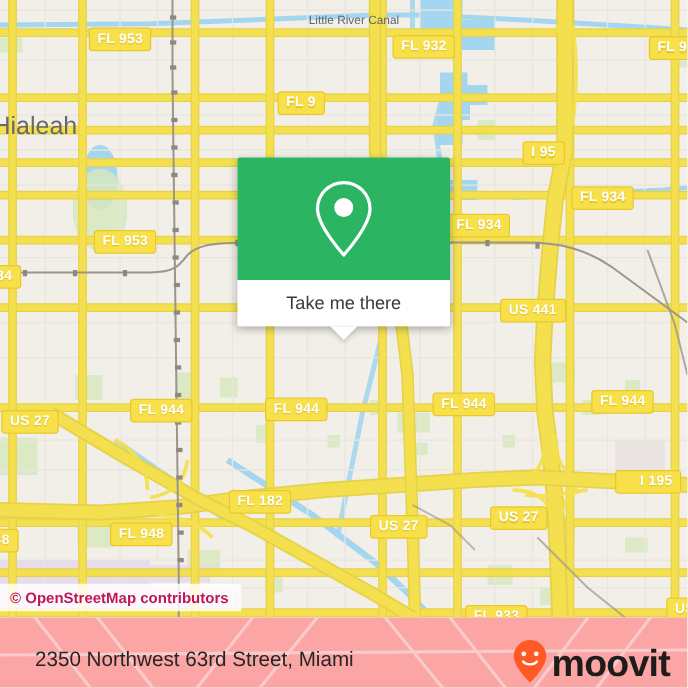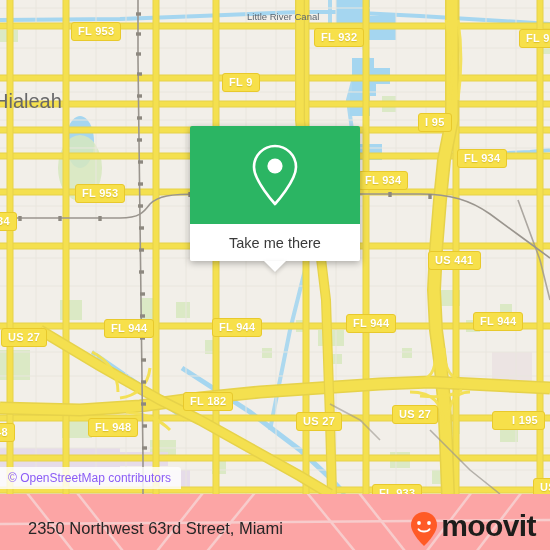--- a/index.html
+++ b/index.html
@@ -84,22 +84,23 @@
     border-top:11px solid #ffffff;
     filter:drop-shadow(0 2px 2px rgba(0,0,0,.18));
   }
 
   
   #attribution{
     position:absolute;left:0;top:467px;
     background:rgba(255,255,255,.82);
     padding:4px 10px 4px 8px;
     font-size:12px;
-    color:#8b5cf6;
+    color:#be185d;
     border-radius:0 3px 0 0;
+    font-weight:bold;
   }
 
   
   #bottom-bar{
     position:absolute;left:0;top:494px;
     width:550px;height:69px;
     background:#fca5a5;
     display:flex;align-items:center;
     overflow:hidden;
   }
@@ -110,21 +111,21 @@
   #address{
     position:relative;
     margin-left:28px;
     font-size:16.5px;
     color:#262626;
     white-space:nowrap;
   }
   #brand{
     position:absolute;right:14px;top:50%;
     transform:translateY(-50%);
-    display:flex;align-items:flex-start;
+    display:flex;align-items:flex-end;
   }
   #brand-wordmark{
     font-size:30px;
     font-weight:bold;
     color:#1d1d1b;
     letter-spacing:-.6px;
     line-height:30px;
     margin-left:2px;
   }
 </style>
@@ -369,28 +370,28 @@
 
     <div class="shield" style="left:71px;top:22px;">FL 953</div>
     <div class="shield" style="left:314px;top:28px;">FL 932</div>
     <div class="shield" style="left:519px;top:29px;">FL 9</div>
     <div class="shield" style="left:222px;top:73px;">FL 9</div>
     <div class="shield" style="left:418px;top:72px;margin-top:41px;">I 95</div>
     <div class="shield" style="left:457px;top:149px;">FL 934</div>
     <div class="shield" style="left:358px;top:171px;">FL 934</div>
     <div class="shield" style="left:75px;top:184px;">FL 953</div>
     <div class="shield" style="left:-10px;top:212px;">34</div>
-    <div class="shield" style="left:428px;top:239px;margin-top:12px;">US 441</div>
+    <div class="shield" style="left:400px;top:239px;">US 441</div>
     <div class="shield" style="left:104px;top:319px;">FL 944</div>
     <div class="shield" style="left:212px;top:318px;">FL 944</div>
     <div class="shield" style="left:346px;top:314px;">FL 944</div>
     <div class="shield" style="left:473px;top:312px;">FL 944</div>
     <div class="shield" style="left:1px;top:328px;">US 27</div>
     <div class="shield" style="left:183px;top:392px;">FL 182</div>
-    <div class="shield" style="left:492px;top:411px;padding-left:19px;">I 195</div>
+    <div class="shield" style="left:492px;top:376px;padding-left:19px;">I 195</div>
     <div class="shield" style="left:88px;top:418px;">FL 948</div>
     <div class="shield" style="left:-12px;top:423px;">48</div>
     <div class="shield" style="left:296px;top:412px;">US 27</div>
     <div class="shield" style="left:392px;top:405px;">US 27</div>
     <div class="shield" style="left:372px;top:484px;">FL 933</div>
     <div class="shield" style="left:533px;top:478px;">US</div>
 
     <div id="popup">
       <div id="popup-photo">
         <svg width="56" height="66" viewBox="0 0 56 66">

